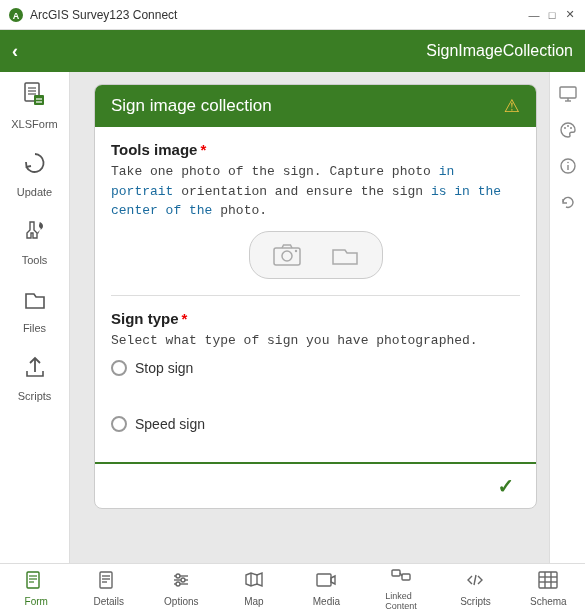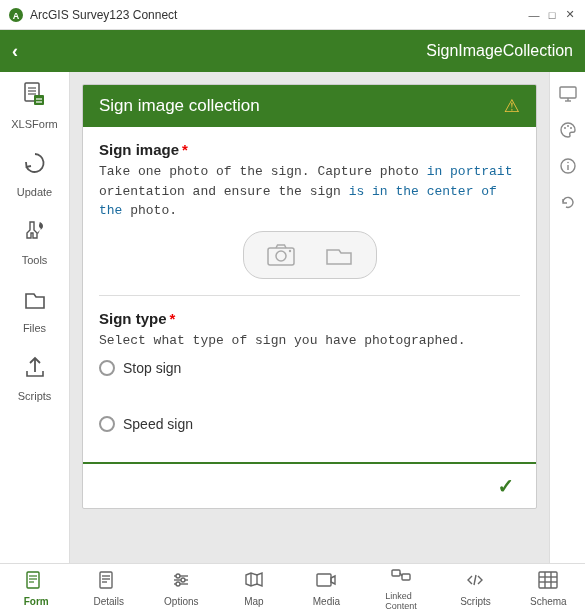--- a/index.html
+++ b/index.html
@@ -135,22 +135,23 @@
       flex: 1;
       background: #e8e8e8;
       padding: 12px;
       overflow-y: auto;
     }
 
     
     .survey-card {
       background: #fff;
       border: 1px solid #ccc;
-      border-radius: 2px;
+      border-radius: 8px;
       overflow: hidden;
+      margin-left: 12px;
     }
     .survey-header {
       background: #3a7d24;
       color: white;
       padding: 10px 16px;
       font-size: 17px;
       font-weight: 400;
       display: flex;
       align-items: center;
       justify-content: space-between;
@@ -287,21 +288,21 @@
     }
     .tab-icon {
       font-size: 18px;
       color: #555;
     }
     .tab-icon.active { color: #3a7d24; }
     .tab-label {
       font-size: 10px;
       color: #555;
     }
-    .tab-label.active { color: #3a7d24; font-weight: 700; }
+    .tab-label.active { color: #3a7d24; font-weight: 400; }
   </style>
 </head>
 <body>
 
 <div class="title-bar">
   <div class="title-bar-left">
 
     <svg class="title-bar-icon" viewBox="0 0 16 16">
       <circle cx="8" cy="8" r="7" fill="#3a7d24"></circle>
       <text x="8" y="12" text-anchor="middle" font-size="9" fill="white" font-weight="bold">A</text>
@@ -386,21 +387,21 @@
 
       <div class="survey-header">
         <span>Sign image collection</span>
         <span class="survey-header-icon">⚠</span>
       </div>
 
       <div class="form-content">
 
         <div class="field-group">
           <div class="field-label">
-            <span>Sign image</span><span class="required-star">*</span>
+            <span>Tools image</span><span class="required-star">*</span>
           </div>
           <div class="field-description">
             Take one photo of the sign. Capture photo <span class="highlight">in portrait</span>
             orientation and ensure the sign <span class="highlight">is in the center of the</span>
             photo.
           </div>
 
           <div class="media-buttons">
             <div class="media-btn-group">
               <div class="media-btn">

